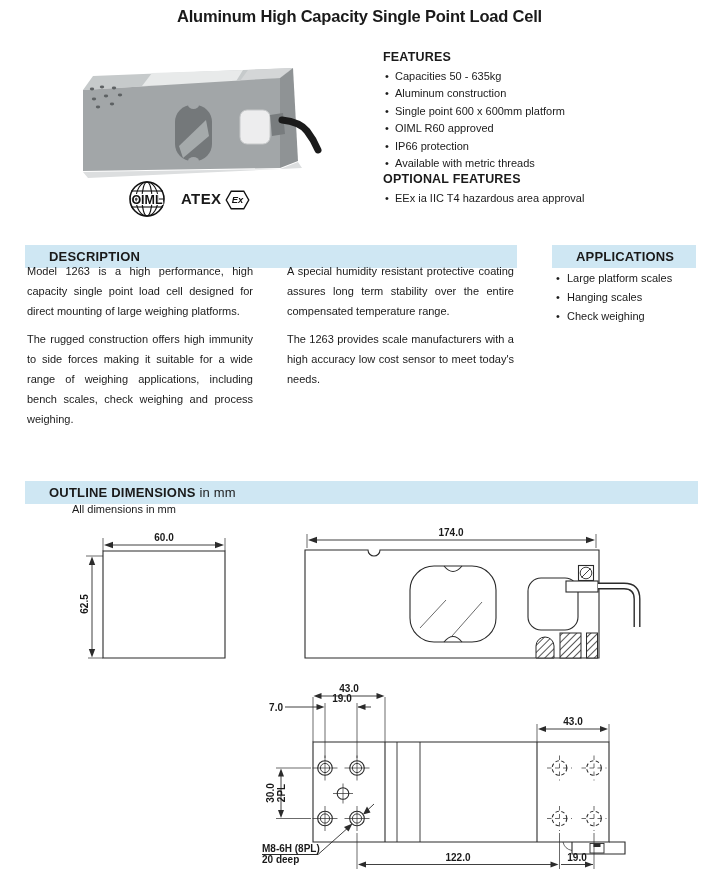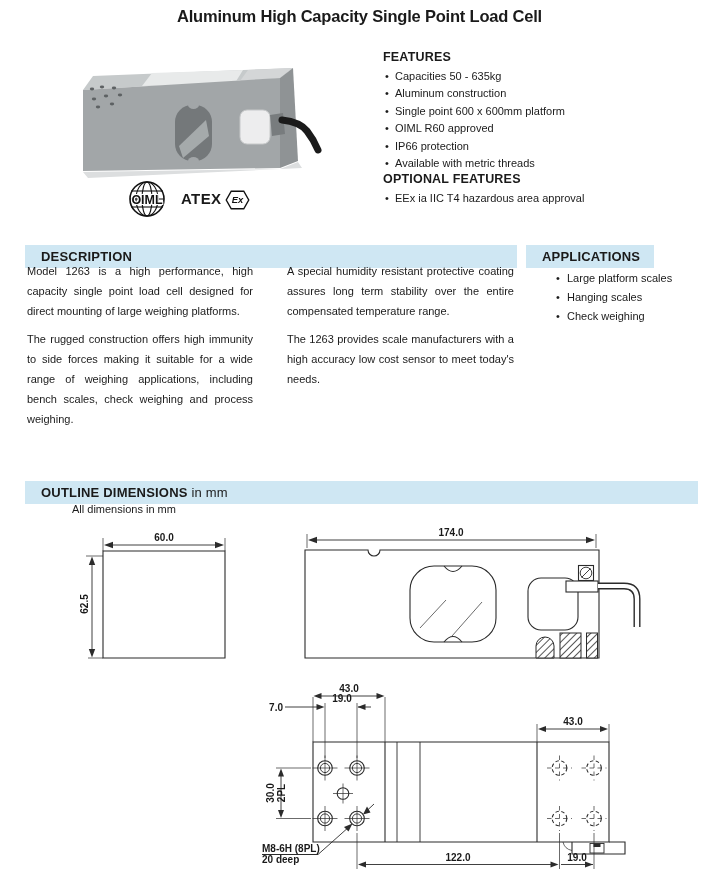--- a/index.html
+++ b/index.html
@@ -8,23 +8,23 @@
   .photo{position:absolute;left:80px;top:58px}
   .oiml{position:absolute;left:126px;top:179px}
   .atex{position:absolute;left:181px;top:190px;display:flex;align-items:flex-start;gap:3px}
   .atex-word{font-size:15px;font-weight:bold;letter-spacing:0.4px}
   .features{position:absolute;left:383px;top:50px;width:308px}
   .features h3{margin:0 0 4px;font-size:12.5px;font-weight:bold;letter-spacing:0.2px}
   .features h3.opt{}
   .features ul{list-style:none;margin:0;padding:0}
   .features li{font-size:11px;line-height:17.4px;padding-left:12px;position:relative}
   .features li::before{content:"\2022";position:absolute;left:2px}
-  .bar{position:absolute;height:23px;line-height:23px;background:#cfe7f3;font-size:13px;font-weight:bold;padding-left:16px;box-sizing:border-box;letter-spacing:0.2px}
+  .bar{position:absolute;height:23px;line-height:23px;background:#cfe7f3;font-size:13px;font-weight:bold;padding-left:24px;box-sizing:border-box;letter-spacing:0.2px}
   .bar-desc{left:25px;top:245px;width:492px}
-  .bar-apps{left:526px;top:245px;width:128px}
+  .bar-apps{left:552px;top:245px;width:144px}
   .bar-outline{left:25px;top:481px;width:673px}
   .bar-outline .sfx{font-weight:normal}
   .desc-col{position:absolute;top:261px;width:226px;font-size:11px;line-height:20px;text-align:justify}
   .desc-col p{margin:0 0 8px}
   .col1{left:27px}
   .col2{left:287px;width:227px}
   .apps{position:absolute;left:556px;top:269px;width:162px}
   .apps .item{font-size:11px;line-height:19.2px;padding-left:11px;position:relative}
   .apps .item::before{content:"\2022";position:absolute;left:0}
   .dim-note{position:absolute;left:72px;top:503px;font-size:11px}

